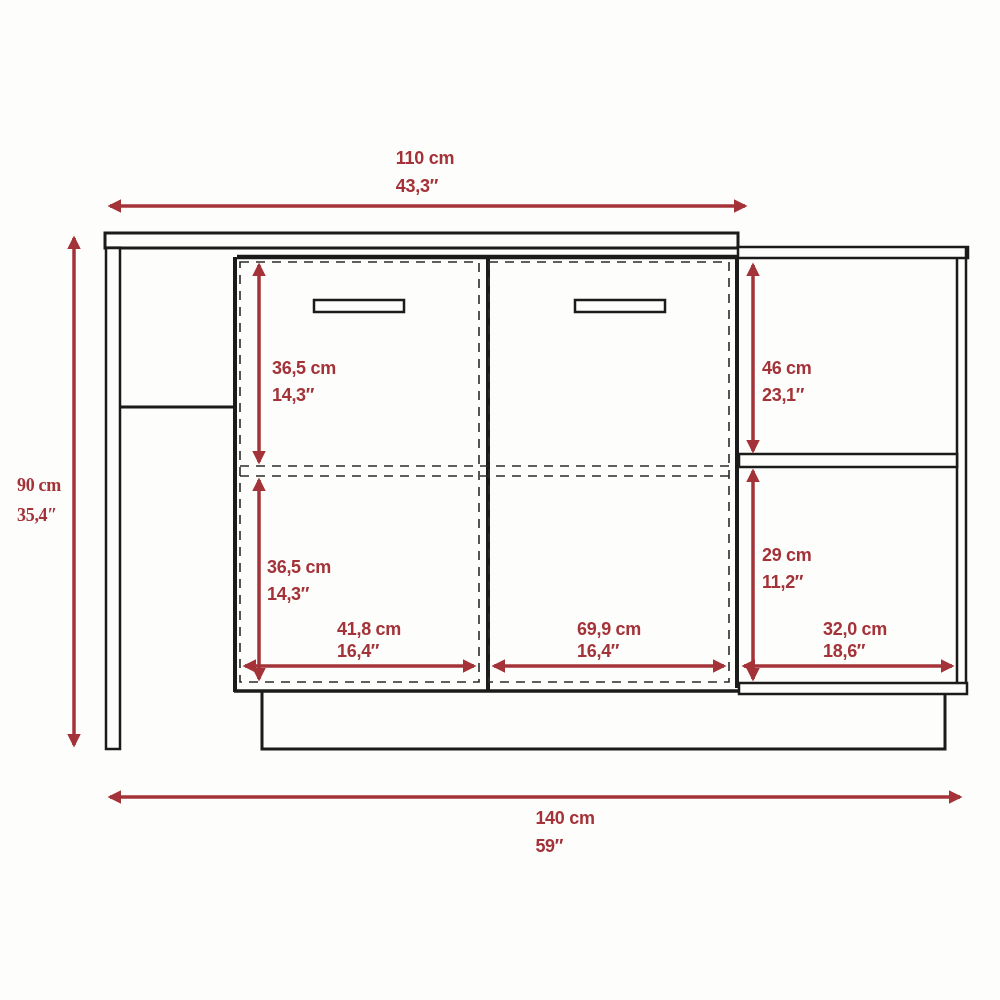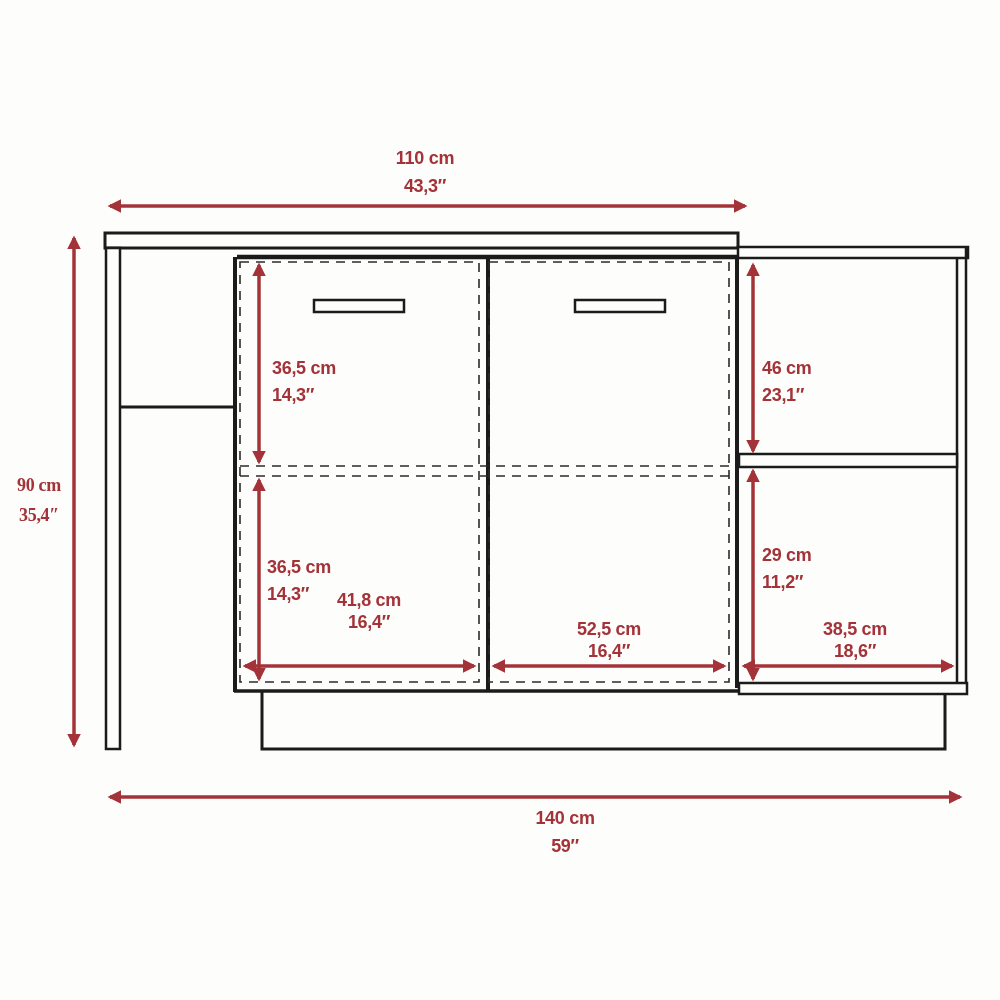--- a/index.html
+++ b/index.html
@@ -13,21 +13,21 @@
   .canvas svg{position:absolute;left:0;top:0;}
   .dim-label{
     position:absolute;
     color:#a43339;
     font-weight:bold;
     font-size:18px;
     letter-spacing:-0.3px;
     white-space:nowrap;
   }
   .dim-label span{display:block;}
-  .center{transform:translateX(-50%);text-align:center;}
+  .center{transform:translateX(-50%);text-align:left;}
   .lh28 span{line-height:28px;}
   .lh30 span{line-height:30px;font-family:Liberation Serif, serif;}
   .lh27 span{line-height:27px;}
   .lh22 span{line-height:22px;}
 </style>
 </head>
 <body>
 
 <div class="canvas">
 
@@ -106,28 +106,28 @@
   <div class="dim-label lh27" style="left:762px;top:355px">
     <span>46 cm</span>
     <span>23,1″</span>
   </div>
 
   <div class="dim-label lh27" style="left:762px;top:542px">
     <span>29 cm</span>
     <span>11,2″</span>
   </div>
 
-  <div class="dim-label center lh22" style="left:369px;top:589px">
+  <div class="dim-label center lh22" style="left:369px;top:618px">
     <span>41,8 cm</span>
     <span>16,4″</span>
   </div>
 
   <div class="dim-label center lh22" style="left:609px;top:618px">
-    <span>52,5 cm</span>
+    <span>69,9 cm</span>
     <span>16,4″</span>
   </div>
 
   <div class="dim-label center lh22" style="left:855px;top:618px">
-    <span>38,5 cm</span>
+    <span>32,0 cm</span>
     <span>18,6″</span>
   </div>
 
 </div>
 
 </body></html>

